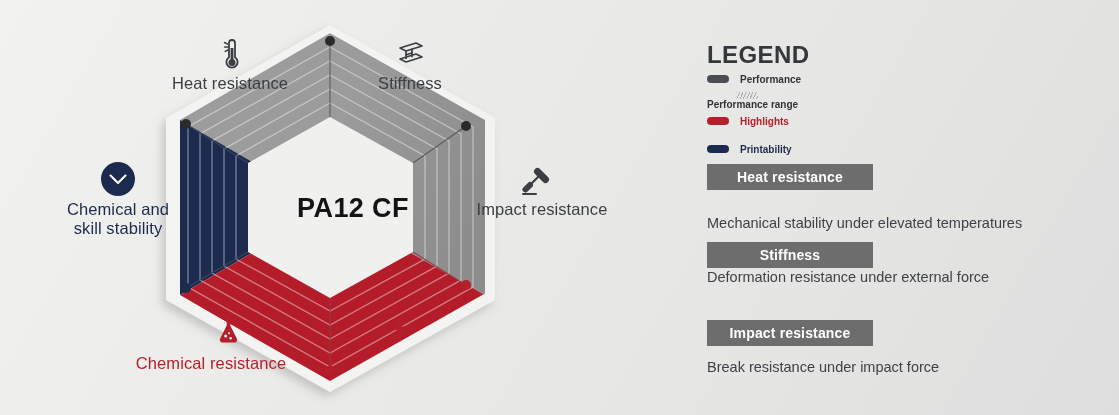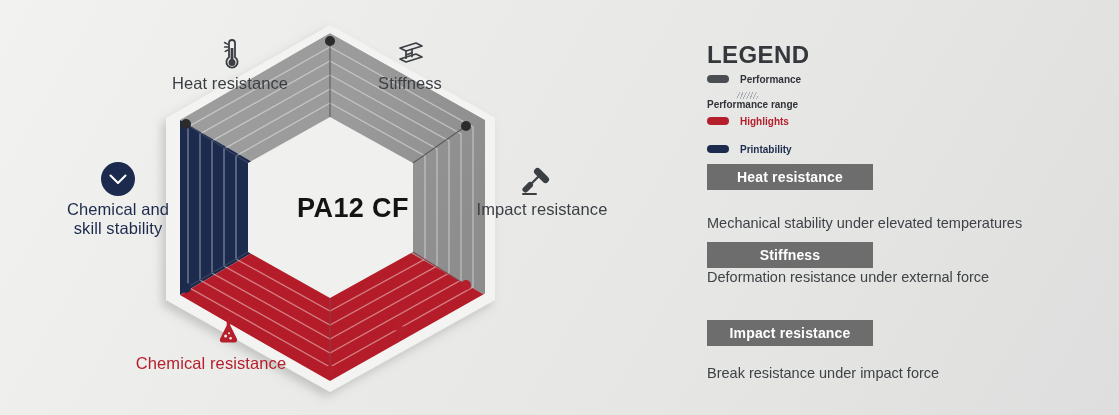--- a/index.html
+++ b/index.html
@@ -260,16 +260,16 @@
     <div class="prop-desc" style="top:208px;margin-top:7px;">Mechanical stability under elevated temperatures</div>
 
     <div class="prop-chip" style="top:242px;">
       <span>Stiffness</span>
     </div>
     <div class="prop-desc" style="top:269px;">Deformation resistance under external force</div>
 
     <div class="prop-chip" style="top:320px;">
       <span>Impact resistance</span>
     </div>
-    <div class="prop-desc" style="top:359px;margin-top:6px;">Break resistance under impact force</div>
+    <div class="prop-desc" style="top:359px;">Break resistance under impact force</div>
   </div>
 
 </div>
 
 </body></html>

